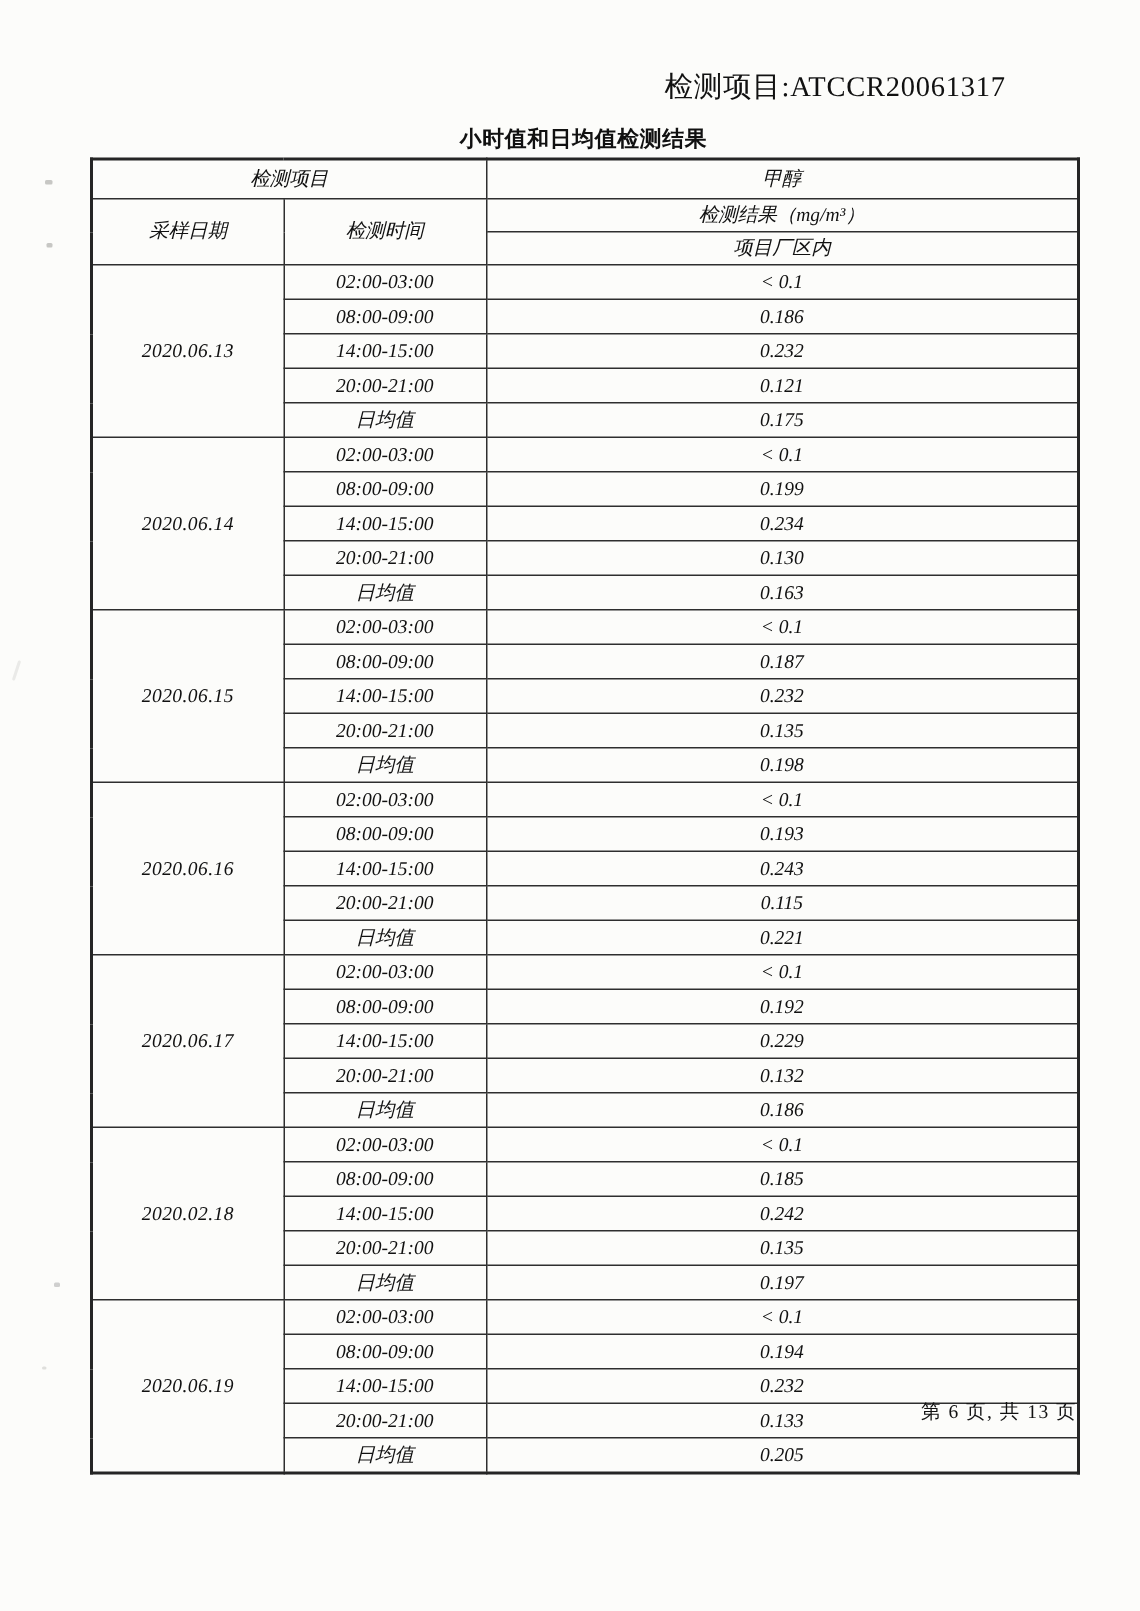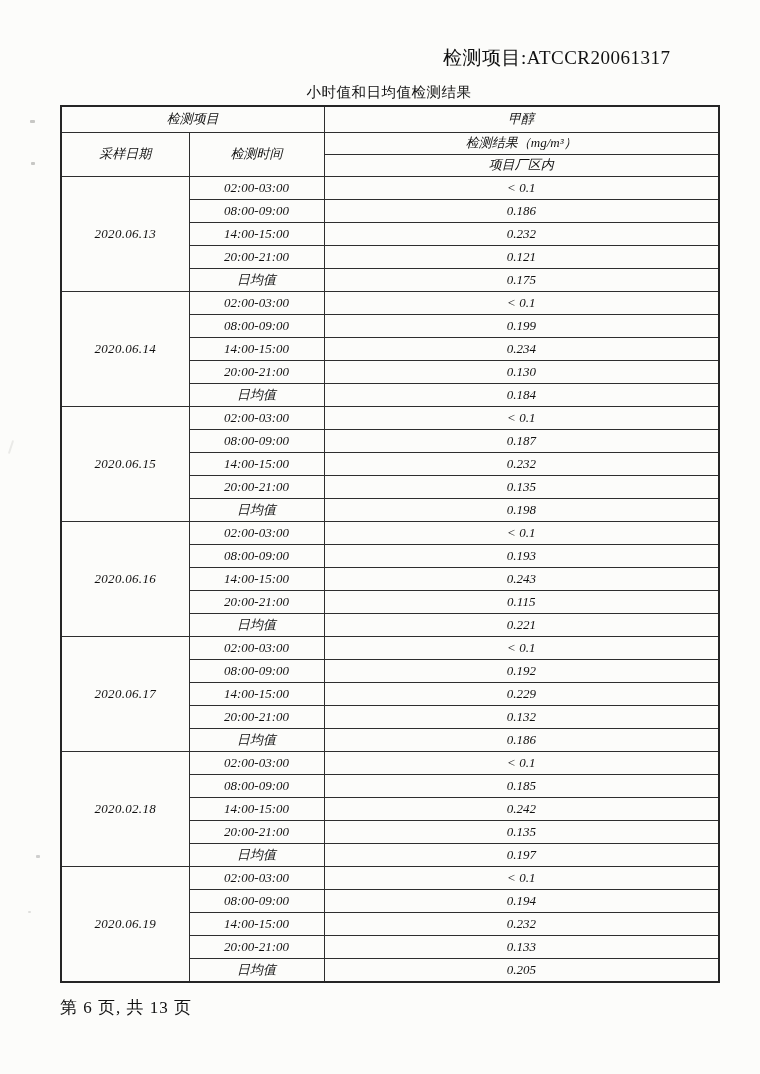--- a/index.html
+++ b/index.html
@@ -23,21 +23,21 @@
     letter-spacing: 0.5px;
     white-space: nowrap;
   }
   .table-title {
     position: absolute;
     left: 60px;
     top: 83px;
     width: 658px;
     text-align: center;
     font-size: 14.5px;
-    font-weight: normal;
+    font-weight: bold;
     letter-spacing: 0.5px;
   }
   table.results {
     position: absolute;
     left: 60px;
     top: 105px;
     width: 658px;
     border-collapse: collapse;
     table-layout: fixed;
     border: 2px solid #252525;
@@ -56,24 +56,24 @@
     white-space: nowrap;
   }
   tr.h1 th { height: 25px; }
   tr.h2 th { height: 21px; }
   tr.h3 th { height: 21px; }
   tbody td { height: 22px; }
   td.date-cell { letter-spacing: 0.3px; }
   .page-footer {
     position: absolute;
     left: 60px;
-    top: 996px;
+    top: 932px;
     width: 658px;
-    text-align: left;
-    font-size: 17px;
+    text-align: right;
+    font-size: 13px;
     letter-spacing: 1px;
   }
   
   .speck {
     position: absolute;
     background: #9a9a98;
     opacity: 0.55;
     border-radius: 1px;
   }
   .speck.s1 { left: 30px; top: 120px; width: 5px; height: 3px; }
@@ -149,21 +149,21 @@
       <tr>
         <td class="time-cell">14:00-15:00</td>
         <td class="value-cell">0.234</td>
       </tr>
       <tr>
         <td class="time-cell">20:00-21:00</td>
         <td class="value-cell">0.130</td>
       </tr>
       <tr>
         <td class="time-cell">日均值</td>
-        <td class="value-cell">0.184</td>
+        <td class="value-cell">0.163</td>
       </tr>
       <tr>
         <td rowspan="5" class="date-cell">2020.06.15</td>
         <td class="time-cell">02:00-03:00</td>
         <td class="value-cell">&lt; 0.1</td>
       </tr>
       <tr>
         <td class="time-cell">08:00-09:00</td>
         <td class="value-cell">0.187</td>
       </tr>

